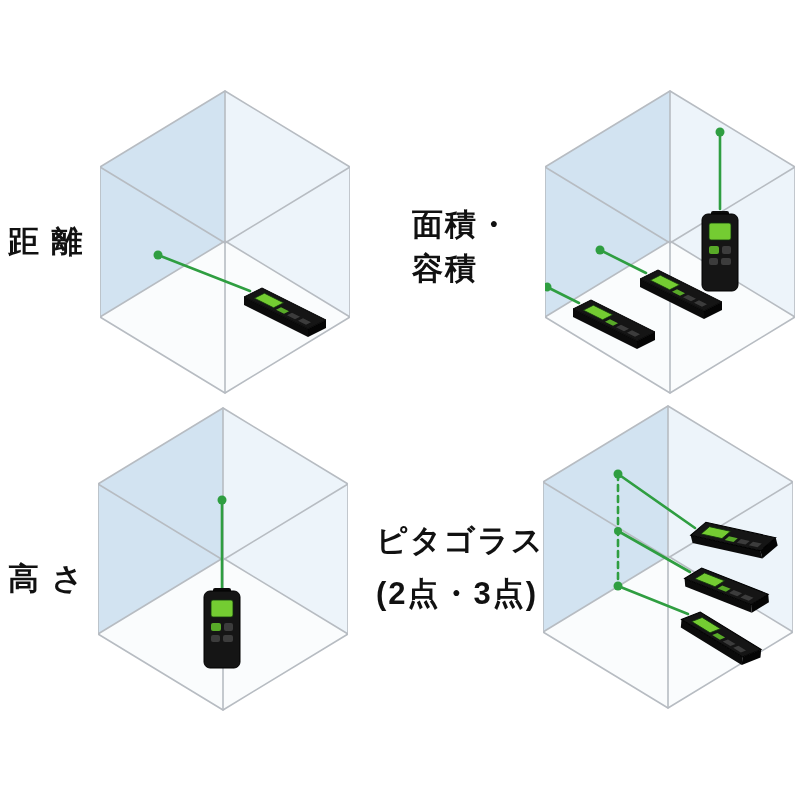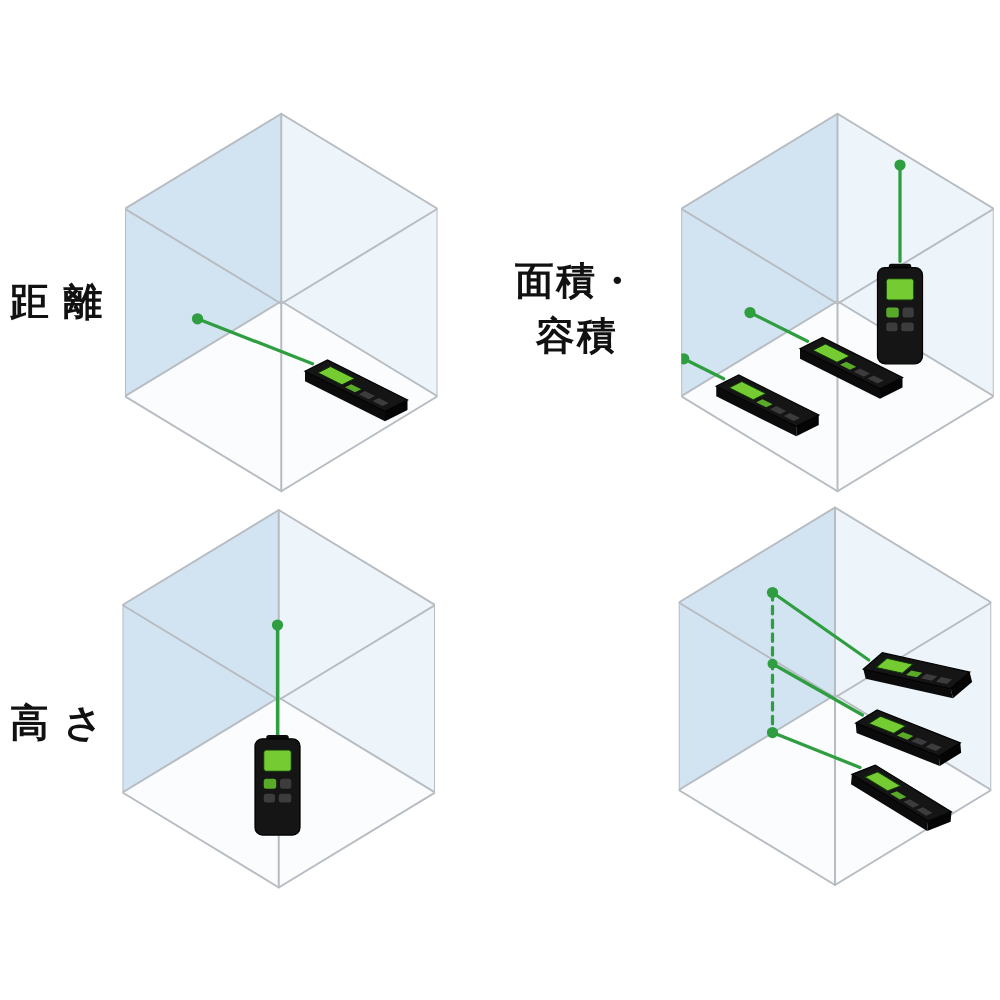--- a/index.html
+++ b/index.html
@@ -4,28 +4,28 @@
 <style>
   :root{
     --background:#ffffff; --wall-left:#d2e3f1; --wall-right:#edf4fa; --floor:#fafcfd;
     --edge:#b7bcc2; --laser:#2f9e41; --device-body:#151515; --device-side:#0b0b0b;
     --device-side-dark:#050505; --device-screen:#74cc32; --device-button:#3c3c3c;
     --device-button-green:#58aa28; --text:#111111;
   }
   html,body{margin:0;padding:0;background:var(--background);}
   .canvas{
     position:relative;width:800px;height:744px;background:var(--background);
-    font-family:Liberation Serif, serif;overflow:hidden;
+    font-family:Liberation Sans, sans-serif;overflow:hidden;
   }
   .scene{position:absolute;}
   .label{
     position:absolute;color:var(--text);font-weight:700;font-size:31px;
     letter-spacing:2px;line-height:1.42;white-space:nowrap;
   }
-  .label span{display:block;text-align:center;}
+  .label span{display:block;}
   .label.tall{line-height:1.72;}
   
   .wall-left{fill:var(--wall-left);}
   .wall-right{fill:var(--wall-right);}
   .floor-face{fill:var(--floor);}
   .edges polygon,.edges polyline{
     fill:none;stroke:var(--edge);stroke-width:1.6;stroke-linejoin:round;stroke-linecap:round;
   }
   
   .laser-line{stroke:var(--laser);stroke-width:2.6;stroke-linecap:round;fill:none;}
@@ -105,20 +105,24 @@
   </svg>
 
   <div class="label" style="left:8px;top:557px">高 さ</div>
   <svg class="scene" style="left:98px;top:402px" width="250" height="310" viewBox="0 0 250 310">
     <use href="#cube"></use>
     <line class="laser-line" x1="124" y1="98" x2="124" y2="186"></line>
     <circle class="laser-dot" cx="124" cy="98" r="4.5"></circle>
     <use href="#dev-stand" transform="translate(106,186)"></use>
   </svg>
 
+  <div class="label tall" style="left:376px;top:514px">
+    <span>ピタゴラス</span>
+    <span>(2点・3点)</span>
+  </div>
   <svg class="scene" style="left:543px;top:400px" width="250" height="310" viewBox="0 0 250 310">
     <use href="#cube"></use>
     <line class="laser-line laser-dash" x1="75" y1="74" x2="75" y2="186"></line>
     <line class="laser-line" x1="75" y1="74" x2="152" y2="128"></line>
     <line class="laser-line" x1="75" y1="131" x2="147" y2="172"></line>
     <line class="laser-line" x1="75" y1="186" x2="145" y2="214"></line>
     <circle class="laser-dot" cx="75" cy="74" r="4.5"></circle>
     <circle class="laser-dot" cx="75" cy="131" r="4"></circle>
     <circle class="laser-dot" cx="75" cy="186" r="4.5"></circle>
     <use href="#dev-flat" transform="translate(152,128) rotate(-14) translate(-6,-10)"></use>

